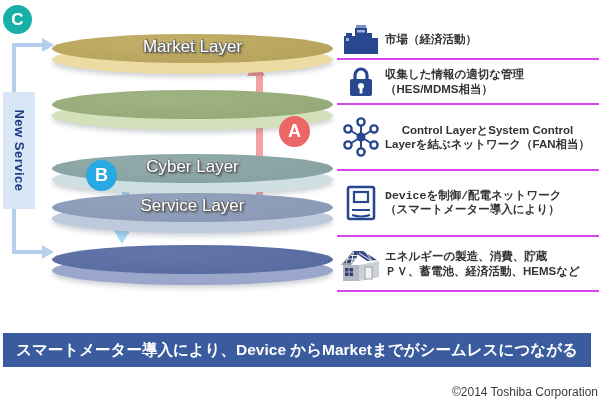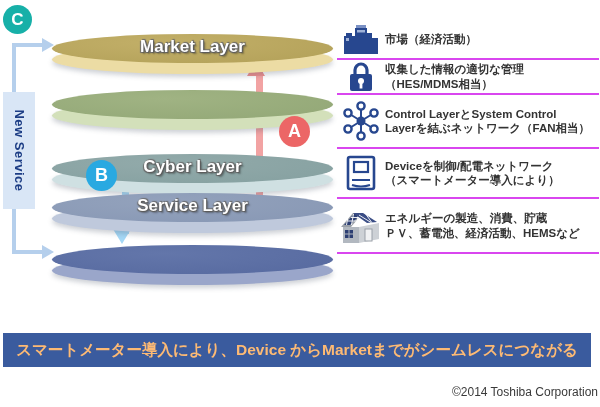--- a/index.html
+++ b/index.html
@@ -28,21 +28,21 @@
       background:#d9e6f6;z-index:4;display:flex;align-items:center;justify-content:center;}
   .service-bar span{transform:rotate(90deg);white-space:nowrap;font-weight:bold;
       font-size:13px;color:#1c3d85;letter-spacing:.5px;}
 
   
   .layer{position:absolute;left:52px;width:281px;height:42px;z-index:2;}
   .disk{position:absolute;left:0;width:281px;height:29px;border-radius:50%;}
   .disk-rim{top:11px;box-shadow:0 3px 5px rgba(60,70,90,.25);}
   .disk-top{top:0;}
   .layer-label{position:absolute;top:3px;left:0;width:100%;text-align:center;
-      font-size:17px;font-weight:bold;color:#fff;z-index:2;
+      font-size:17px;font-weight:normal;color:#fff;z-index:2;
       text-shadow:1px 1px 1px #5a5a5a,-1px 1px 1px #6a6a6a,1px -1px 1px #6a6a6a,2px 2px 2px rgba(0,0,0,.35);}
   .layer-market .disk-top{background:radial-gradient(ellipse at 40% 30%, #c2af68, #b2a058);}
   .layer-market .disk-rim{background:#ecdca4;}
   .layer-market{top:34px;}
   .layer-system .disk-top{background:radial-gradient(ellipse at 40% 30%, #a0b383, #92a776);}
   .layer-system .disk-rim{background:#d3e0ba;}
   .layer-system{top:90px;}
   .layer-cyber .disk-top{background:radial-gradient(ellipse at 40% 30%, #92aaaa, #85a0a0);}
   .layer-cyber .disk-rim{background:#cfe0e2;}
   .layer-cyber{top:154px;}
@@ -60,27 +60,27 @@
       border-left:9px solid transparent;border-right:9px solid transparent;
       border-bottom:15px solid #ee9090;}
   .blue-shaft{left:122px;top:172px;width:7px;height:62px;background:#abdcf8;}
   .blue-head{left:113px;top:229px;width:0;height:0;background:none;
       border-left:9px solid transparent;border-right:9px solid transparent;
       border-top:15px solid #a5d8f6;}
 
   
   .info-col{position:absolute;left:337px;top:20px;width:262px;z-index:2;}
   .info-row{display:flex;align-items:center;border-bottom:2px solid #d946ef;box-sizing:border-box;}
-  .row-1{height:40px;} .row-2{height:35px;} .row-3{height:54px;} .row-4{height:50px;} .row-5{height:55px;}
+  .row-1{height:40px;} .row-2{height:45px;} .row-3{height:66px;text-align:center;} .row-4{height:66px;font-family:Liberation Mono, monospace;} .row-5{height:55px;}
   .info-icon{width:48px;flex:0 0 48px;display:flex;align-items:center;justify-content:center;}
   .info-text{font-size:11.5px;font-weight:bold;color:#333;line-height:14.5px;white-space:nowrap;}
 
   
   .banner{position:absolute;left:3px;top:333px;width:588px;height:34px;background:#3a5b9e;
-      color:#fdba74;font-weight:bold;font-size:15.5px;display:flex;align-items:center;justify-content:center;
+      color:#ffffff;font-weight:bold;font-size:15.5px;display:flex;align-items:center;justify-content:center;
       white-space:nowrap;z-index:2;}
   .copyright{position:absolute;right:2px;top:385px;font-size:12px;color:#3a3a3a;z-index:2;}
 </style>
 </head>
 <body>
 
 <div class="stage">
 
   <div class="badge badge-c">
       <span>C</span>

